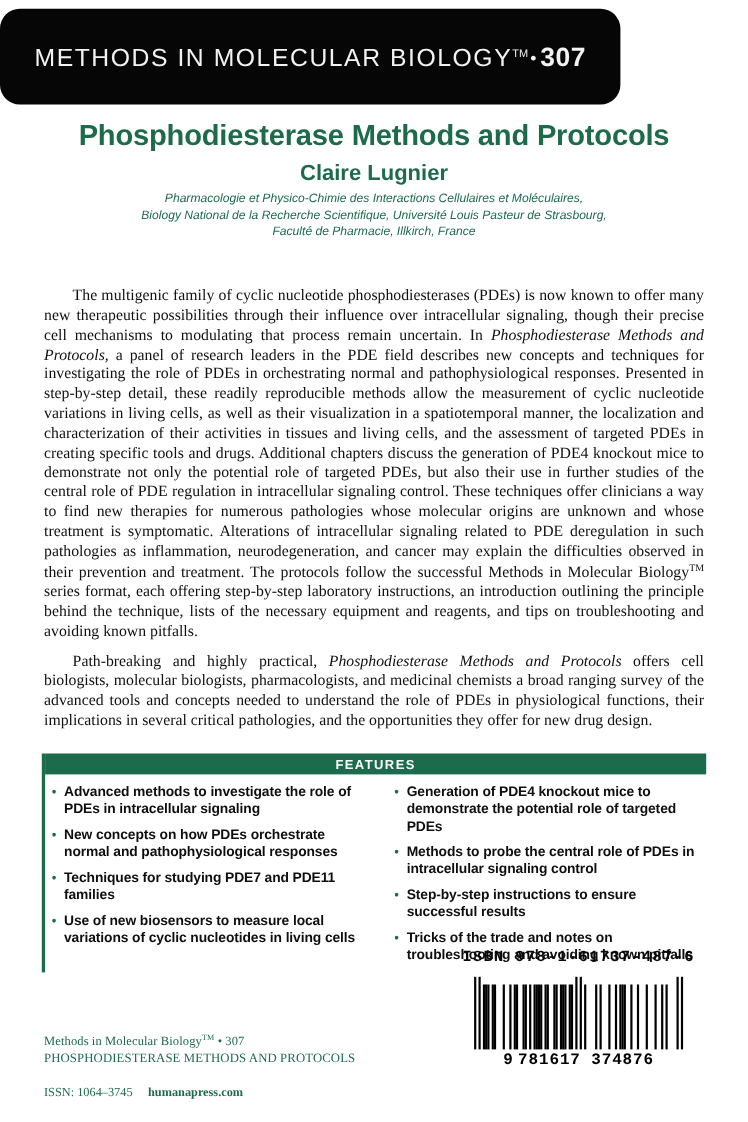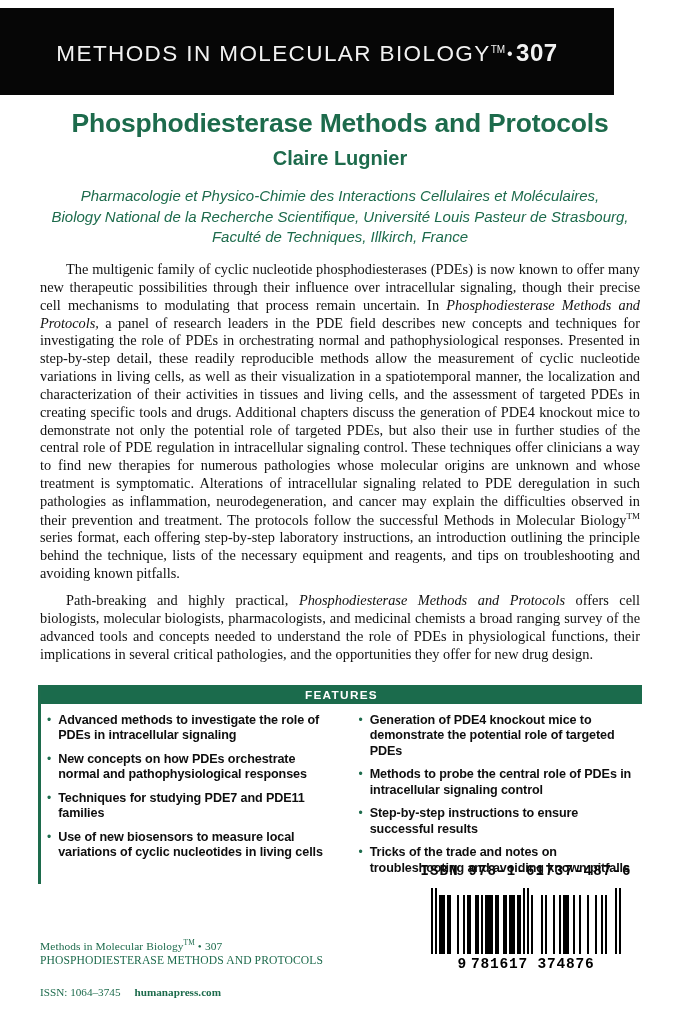--- a/index.html
+++ b/index.html
@@ -14,27 +14,28 @@
     font-family: "Liberation Sans", sans-serif;
     color: #111111;
     overflow: hidden;
   }
 
   
   .top-band {
     position: absolute;
     left: 0;
     top: 8px;
-    width: 614px;
+    width: 564px;
     height: 87px;
     background: #060606;
     display: flex;
     flex-direction: column;
     align-items: center;
     justify-content: center;
+    border-radius: 18px;
   }
   .series-line {
     color: #f2f2f2;
     font-family: "Liberation Sans", sans-serif;
     font-size: 22.5px;
     letter-spacing: 1.4px;
     font-weight: 300;
     white-space: nowrap;
     margin-top: 2px;
   }
@@ -96,23 +97,23 @@
     font-size: 14.5px;
     font-weight: 400;
   }
   .editor-name {
     margin-top: 8px;
     color: #1d6b4c;
     font-size: 20px;
     font-weight: 700;
   }
   .affiliation {
-    margin-top: 16px;
-    color: #1d6b4c;
-    font-size: 15px;
+    margin-top: 4px;
+    color: #1d6b4c;
+    font-size: 11px;
     font-style: italic;
     line-height: 1.38;
     font-family: "Liberation Sans", sans-serif;
   }
 
   
   .blurb {
     position: absolute;
     left: 40px;
     top: 261px;
@@ -264,21 +265,21 @@
     <span>METHODS IN MOLECULAR BIOLOGY</span><span class="tm">TM</span><span class="dot">•</span><span class="volnum">307</span>
   </div>
 </div>
 
 <div class="title-block">
   <div class="book-title">Phosphodiesterase Methods and Protocols</div>
   <div class="editor-name">Claire Lugnier</div>
   <div class="affiliation">
     <div>Pharmacologie et Physico-Chimie des Interactions Cellulaires et Moléculaires,</div>
     <div>Biology National de la Recherche Scientifique, Université Louis Pasteur de Strasbourg,</div>
-    <div>Faculté de Techniques, Illkirch, France</div>
+    <div>Faculté de Pharmacie, Illkirch, France</div>
   </div>
 </div>
 
 <div class="blurb">
   <p><span>The multigenic family of cyclic nucleotide phosphodiesterases (PDEs) is now known to offer many new therapeutic possibilities through their influence over intracellular signaling, though their precise cell mechanisms to modulating that process remain uncertain. In </span><i>Phosphodiesterase Methods and Protocols,</i><span> a panel of research leaders in the PDE field describes new concepts and techniques for investigating the role of PDEs in orchestrating normal and pathophysiological responses. Presented in step-by-step detail, these readily reproducible methods allow the measurement of cyclic nucleotide variations in living cells, as well as their visualization in a spatiotemporal manner, the localization and characterization of their activities in tissues and living cells, and the assessment of targeted PDEs in creating specific tools and drugs. Additional chapters discuss the generation of PDE4 knockout mice to demonstrate not only the potential role of targeted PDEs, but also their use in further studies of the central role of PDE regulation in intracellular signaling control. These techniques offer clinicians a way to find new therapies for numerous pathologies whose molecular origins are unknown and whose treatment is symptomatic. Alterations of intracellular signaling related to PDE deregulation in such pathologies as inflammation, neurodegeneration, and cancer may explain the difficulties observed in their prevention and treatment. The protocols follow the successful Methods in Molecular Biology</span><sup>TM</sup><span> series format, each offering step-by-step laboratory instructions, an introduction outlining the principle behind the technique, lists of the necessary equipment and reagents, and tips on troubleshooting and avoiding known pitfalls.</span></p>
   <p><span>Path-breaking and highly practical, </span><i>Phosphodiesterase Methods and Protocols</i><span> offers cell biologists, molecular biologists, pharmacologists, and medicinal chemists a broad ranging survey of the advanced tools and concepts needed to understand the role of PDEs in physiological functions, their implications in several critical pathologies, and the opportunities they offer for new drug design.</span></p>
 </div>
 
 <div class="features">
   <div class="features-railbox">

